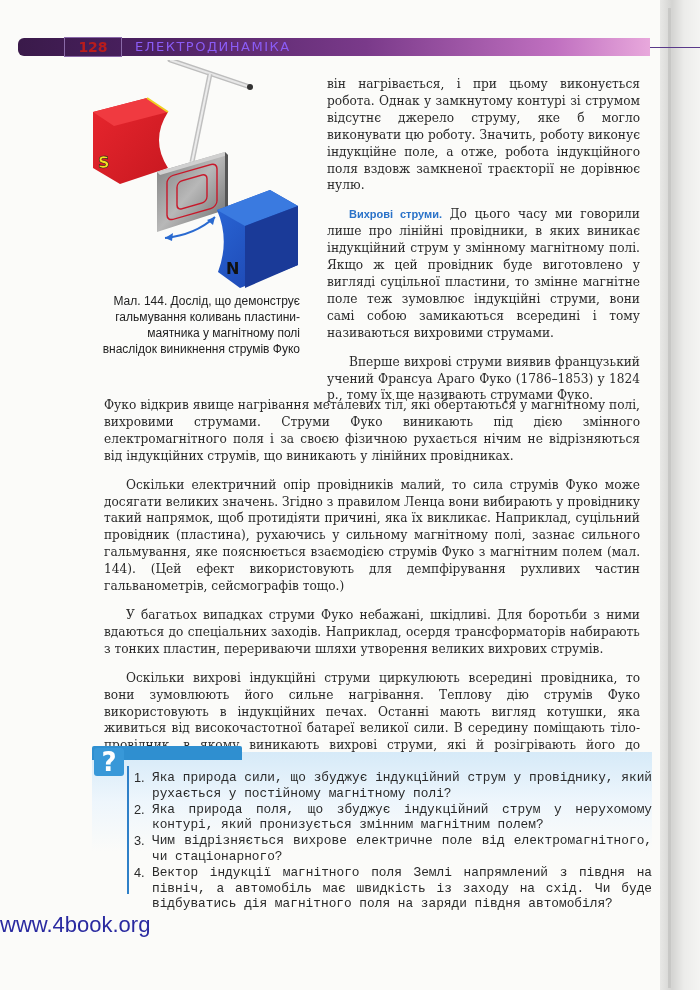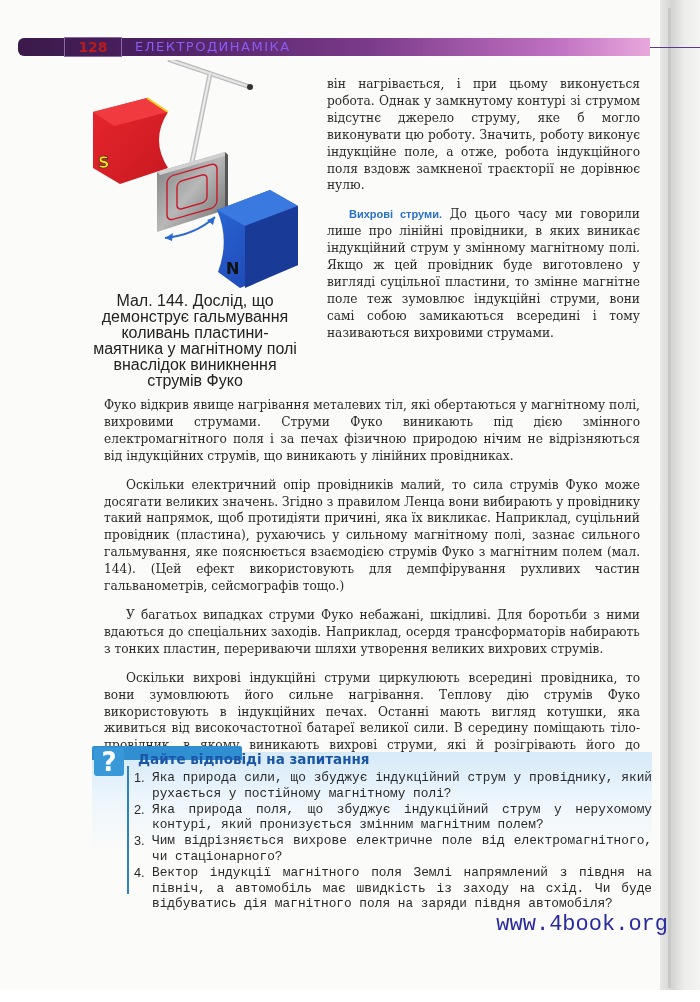--- a/index.html
+++ b/index.html
@@ -8,41 +8,41 @@
   .page-shadow { position:absolute; left:660px; top:0; width:40px; height:990px; background:linear-gradient(90deg,#e8e8e6 0%,#d4d4d2 30%,#ececea 60%,#f4f4f2 100%); }
   .page-edge { position:absolute; left:668px; top:8px; width:3px; height:980px; background:#c8c8c6; }
   .bottom-white { position:absolute; left:0; top:990px; width:700px; height:12px; background:#ffffff; }
 
   .header-bar { position:absolute; left:18px; top:38px; width:632px; height:18px; background:linear-gradient(90deg,#3a1a4a 0%,#4a2060 20%,#7a3a8a 55%,#c070c0 85%,#e8a8dc 100%); border-radius:6px 0 0 6px; }
   .header-line { position:absolute; left:650px; top:47px; width:50px; height:1px; background:#5a3a8a; }
   .page-num { position:absolute; left:64px; top:37px; width:58px; height:20px; border:1px solid #8a6aa8; box-sizing:border-box; color:#b91c1c; font-family:"DejaVu Sans", sans-serif; font-weight:bold; font-size:14px; text-align:center; line-height:18px; }
   .chapter { position:absolute; left:135px; top:38px; color:#8b5cf6; font-family:"DejaVu Sans", sans-serif; font-size:13px; letter-spacing:1.5px; line-height:18px; }
 
   .figure { position:absolute; left:80px; top:60px; width:225px; height:235px; }
-  .caption { position:absolute; left:90px; top:293px; width:210px; font-family:"Liberation Sans", sans-serif; font-size:16px; line-height:16px; text-align:center; color:#222; }
+  .caption { position:absolute; left:90px; top:293px; width:210px; font-family:"Liberation Sans", sans-serif; font-size:12px; line-height:16px; text-align:right; color:#222; }
 
   .text { font-family:"DejaVu Serif", serif; font-size:12.2px; line-height:16.9px; color:#2a2a2a; text-align:justify; }
   .col-right { position:absolute; left:315px; top:64px; width:337px; }
   .full { position:absolute; left:92px; width:560px; }
   .para-indent { text-indent:22px; }
   .head-inline { font-family:"Liberation Sans", sans-serif; font-weight:bold; color:#2a72c8; font-size:11px; }
   p { margin:12px; }
 
   .qbox { position:absolute; left:92px; top:746px; width:560px; height:148px; }
   .qbox-bg { position:absolute; left:0; top:6px; width:560px; height:142px; background:linear-gradient(180deg,#d6eaf8 0%,#eef6fc 35%,#fbfbf9 70%); }
   .qbox-tab { position:absolute; left:0; top:0; width:150px; height:14px; background:#2f8fd0; border-radius:2px 2px 0 0; }
   .qbox-leftline { position:absolute; left:35px; top:20px; width:2px; height:128px; background:#2f80c8; }
   .q-icon { position:absolute; left:2px; top:2px; width:30px; height:28px; background:#3898d8; border-radius:3px; color:#fff; font-family:"DejaVu Sans", sans-serif; font-weight:bold; font-size:26px; line-height:28px; text-align:center; }
   .q-title { position:absolute; left:46px; top:5px; font-family:"DejaVu Sans", sans-serif; font-weight:bold; font-size:13.5px; color:#1a56a8; }
   .q-list { position:absolute; left:42px; top:24px; width:518px; font-family:"Liberation Sans", sans-serif; font-size:12.8px; line-height:15.8px; color:#2a2a2a; }
   .q-item { display:flex; }
   .q-num { width:18px; flex:none; }
   .q-text { flex:1; text-align:justify;font-family:Liberation Mono, monospace; }
 
-  .watermark { position:absolute; left:0; width:668px; top:912px; text-align:right; font-family:Liberation Mono, monospace; font-size:22px; color:#2a2aa0; }
+  .watermark { position:absolute; left:0; width:668px; top:912px; text-align:left; font-family:Liberation Sans, sans-serif; font-size:22px; color:#2a2aa0; }
 </style>
 </head>
 <body>
 
 <div class="page"></div>
 <div class="page-shadow"></div>
 <div class="page-edge"></div>
 <div class="bottom-white"></div>
 
 <div class="header-bar"></div>
@@ -106,35 +106,35 @@
       <path d="M85,178 L93,173 L92,181 Z" fill="#2a6ad0"></path>
       <path d="M135,157 L127,160 L133,165 Z" fill="#2a6ad0"></path>
     </g>
   </svg>
 </div>
 <div class="caption">Мал. 144. Дослід, що демонструє гальмування коливань пластини-маятника у магнітному полі внаслідок виникнення струмів Фуко</div>
 
 <div class="col-right text">
   <p>він нагрівається, і при цьому виконується робота. Однак у замкнутому контурі зі струмом відсутнє джерело струму, яке б могло виконувати цю роботу. Значить, роботу виконує індукційне поле, а отже, робота індукційного поля вздовж замкненої траєкторії не дорівнює нулю.</p>
   <p class="para-indent"><span class="head-inline">Вихрові струми.</span><span> До цього часу ми говорили лише про лінійні провідники, в яких виникає індукційний струм у змінному магнітному полі. Якщо ж цей провідник буде виготовлено у вигляді суцільної пластини, то змінне магнітне поле теж зумовлює індукційні струми, вони самі собою замикаються всередині і тому називаються вихровими струмами.</span></p>
+  <p class="para-indent">Вперше вихрові струми виявив французький учений Франсуа Араго Фуко (1786–1853) у 1824 р., тому їх ще називають струмами Фуко.</p>
 </div>
 
 <div class="full text" style="top:385px;">
-  <p>Фуко відкрив явище нагрівання металевих тіл, які обертаються у магнітному полі, вихровими струмами. Струми Фуко виникають під дією змінного електромагнітного поля і за печах фізичною природою нічим не відрізняються від індукційних струмів, що виникають у лінійних провідниках.</p>
+  <p>Фуко відкрив явище нагрівання металевих тіл, які обертаються у магнітному полі, вихровими струмами. Струми Фуко виникають під дією змінного електромагнітного поля і за своєю фізичною рухається нічим не відрізняються від індукційних струмів, що виникають у лінійних провідниках.</p>
   <p class="para-indent">Оскільки електричний опір провідників малий, то сила струмів Фуко може досягати великих значень. Згідно з правилом Ленца вони вибирають у провіднику такий напрямок, щоб протидіяти причині, яка їх викликає. Наприклад, суцільний провідник (пластина), рухаючись у сильному магнітному полі, зазнає сильного гальмування, яке пояснюється взаємодією струмів Фуко з магнітним полем (мал. 144). (Цей ефект використовують для демпфірування рухливих частин гальванометрів, сейсмографів тощо.)</p>
   <p class="para-indent">У багатьох випадках струми Фуко небажані, шкідливі. Для боротьби з ними вдаються до спеціальних заходів. Наприклад, осердя трансформаторів набирають з тонких пластин, перериваючи шляхи утворення великих вихрових струмів.</p>
   <p class="para-indent">Оскільки вихрові індукційні струми циркулюють всередині провідника, то вони зумовлюють його сильне нагрівання. Теплову дію струмів Фуко використовують в індукційних печах. Останні мають вигляд котушки, яка живиться від високочастотної батареї великої сили. В середину поміщають тіло-провідник, в якому виникають вихрові струми, які й розігрівають його до плавлення.</p>
 </div>
 
 <div class="qbox">
   <div class="qbox-bg"></div>
   <div class="qbox-tab"></div>
   <div class="qbox-leftline"></div>
   <div class="q-icon">?</div>
-  <div class="q-title">Дайте відповіді на запитання</div>
   <div class="q-list">
     <div class="q-item">
         <span class="q-num">1.</span>
         <span class="q-text">Яка природа сили, що збуджує індукційний струм у провіднику, який рухається у постійному магнітному полі?</span>
       </div>
     <div class="q-item">
         <span class="q-num">2.</span>
         <span class="q-text">Яка природа поля, що збуджує індукційний струм у нерухомому контурі, який пронизується змінним магнітним полем?</span>
       </div>
     <div class="q-item">

